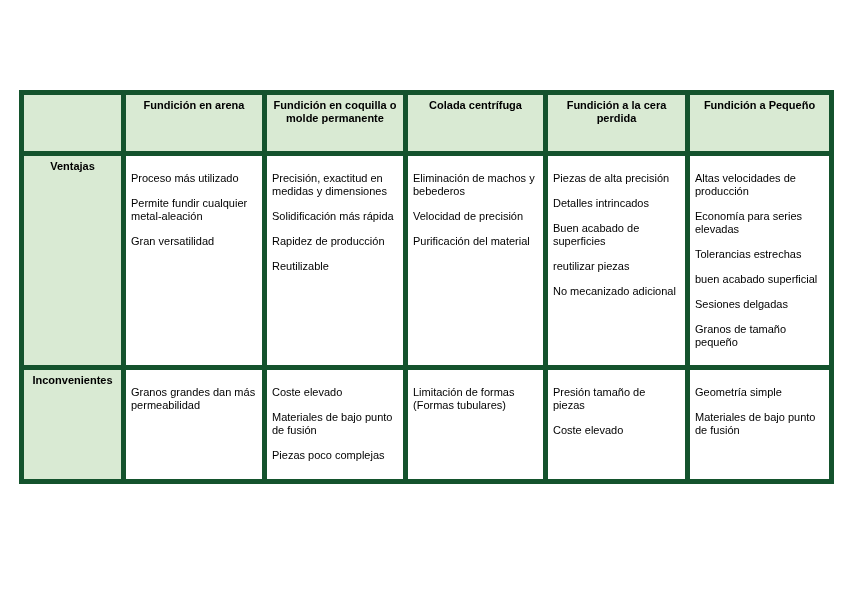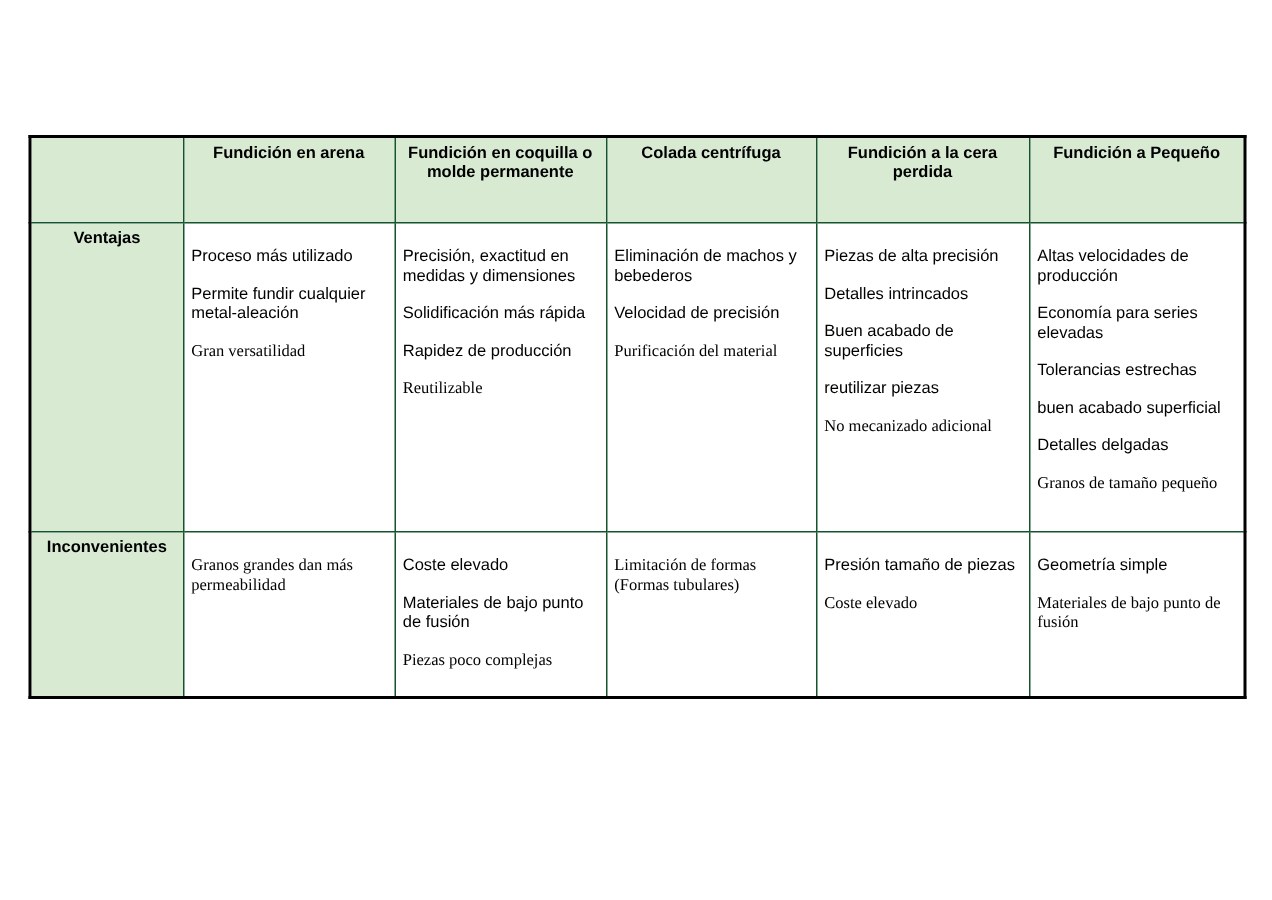--- a/index.html
+++ b/index.html
@@ -22,21 +22,21 @@
     position: absolute;
     left: 19px;
     top: 90px;
     width: 810px;
     border-collapse: collapse;
     table-layout: fixed;
     border: 2px solid #000000;
   }
   table.compare th,
   table.compare td {
-    border: 1px solid #14532d;
+    border: 5px solid #14532d;
     vertical-align: top;
     padding: 4px 5px 16px 5px;
     font-size: 11px;
     line-height: 13px;
     overflow: hidden;
   }
   th.col-header {
     background: #d9ead3;
     font-weight: bold;
     text-align: center;
@@ -51,21 +51,21 @@
     background: #d9ead3;
     font-weight: bold;
     vertical-align: middle;
   }
   tr.row-ventajas td, tr.row-ventajas th { height: 185px; }
   tr.row-inconvenientes td, tr.row-inconvenientes th { height: 89px; }
   td.body-cell p {
     margin: 12px 0 9px 0;
     white-space: pre-line;
   }
-  td.body-cell p:last-child { margin-bottom: 0; font-family: Liberation Serif, serif; }
+  td.body-cell p:last-child { margin-bottom: 0; }
 </style>
 </head>
 <body>
 
 <div class="page">
   <table class="compare">
     <colgroup>
       <col style="width:102px">
       <col style="width:141px">
       <col style="width:141px">
@@ -105,21 +105,21 @@
         <p>Detalles intrincados</p>
         <p>Buen acabado de superficies</p>
         <p>reutilizar piezas</p>
         <p>No mecanizado adicional</p>
       </td>
       <td class="body-cell">
         <p>Altas velocidades de producción</p>
         <p>Economía para series elevadas</p>
         <p>Tolerancias estrechas</p>
         <p>buen acabado superficial</p>
-        <p>Detalles delgadas</p>
+        <p>Sesiones delgadas</p>
         <p>Granos de tamaño pequeño</p>
       </td>
     </tr>
     <tr class="row-inconvenientes">
       <th class="row-label">Inconvenientes</th>
       <td class="body-cell">
         <p>Granos grandes dan más permeabilidad</p>
       </td>
       <td class="body-cell">
         <p>Coste elevado</p>

